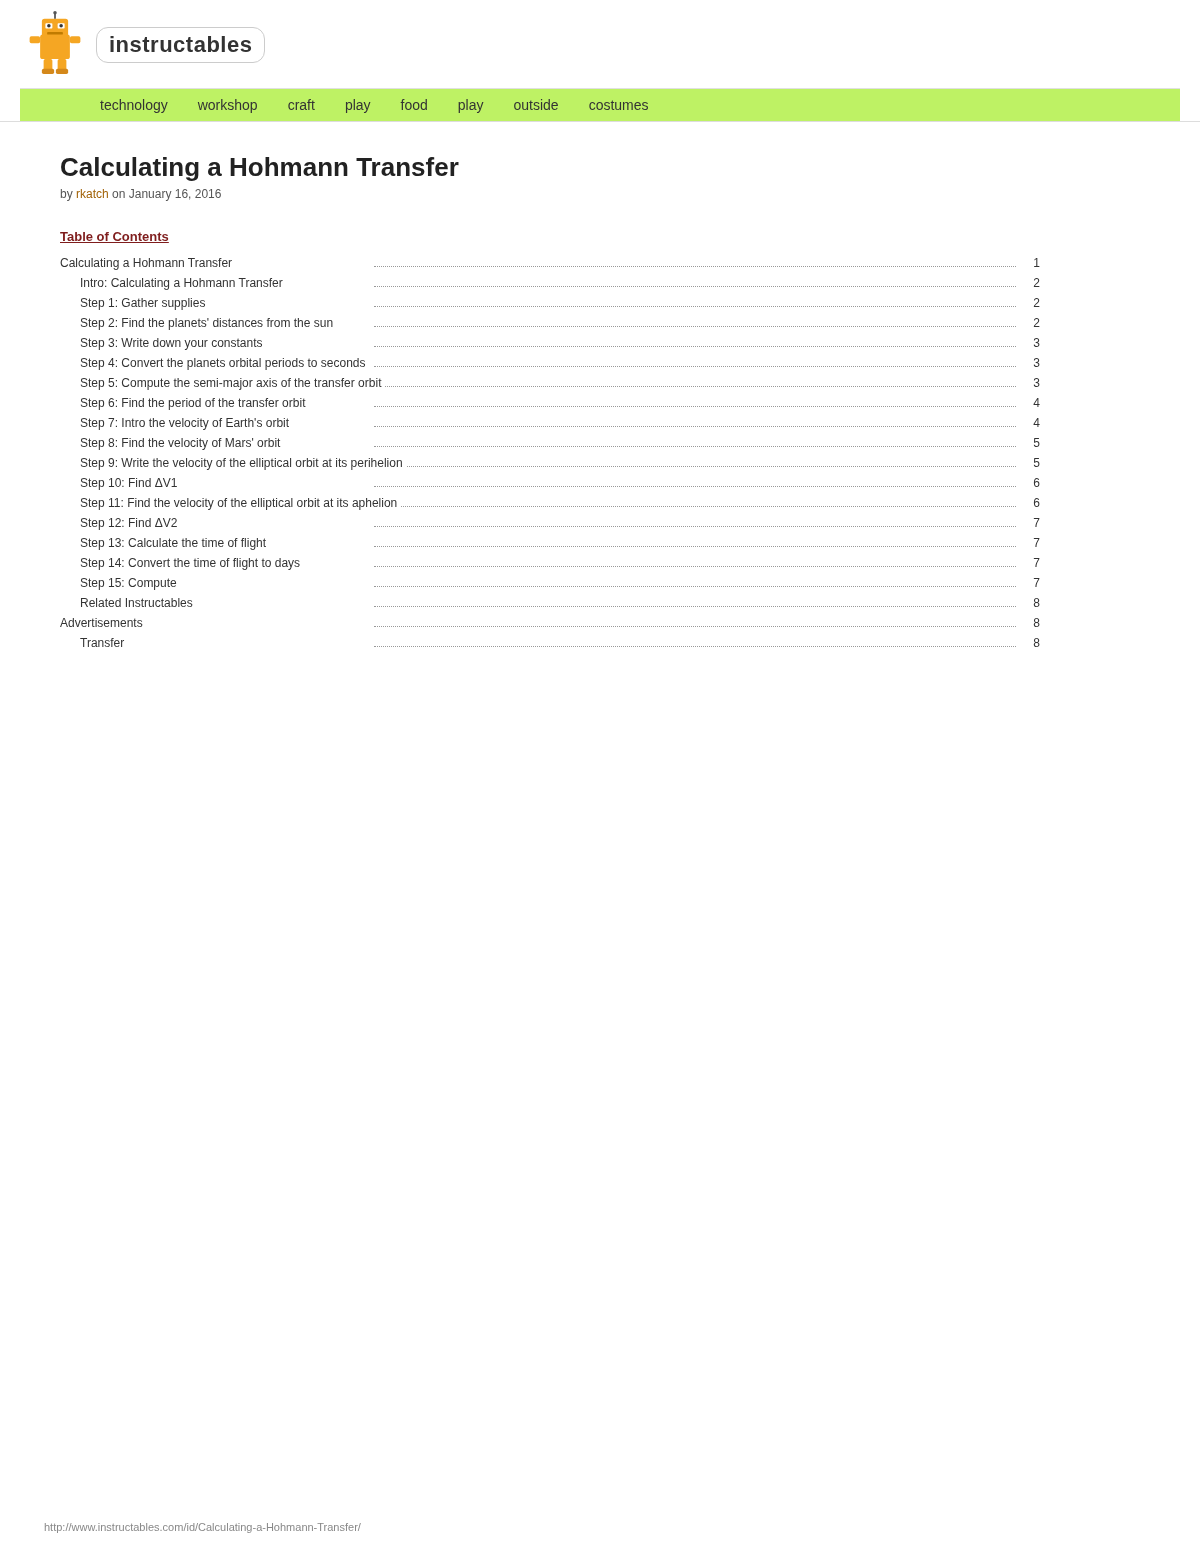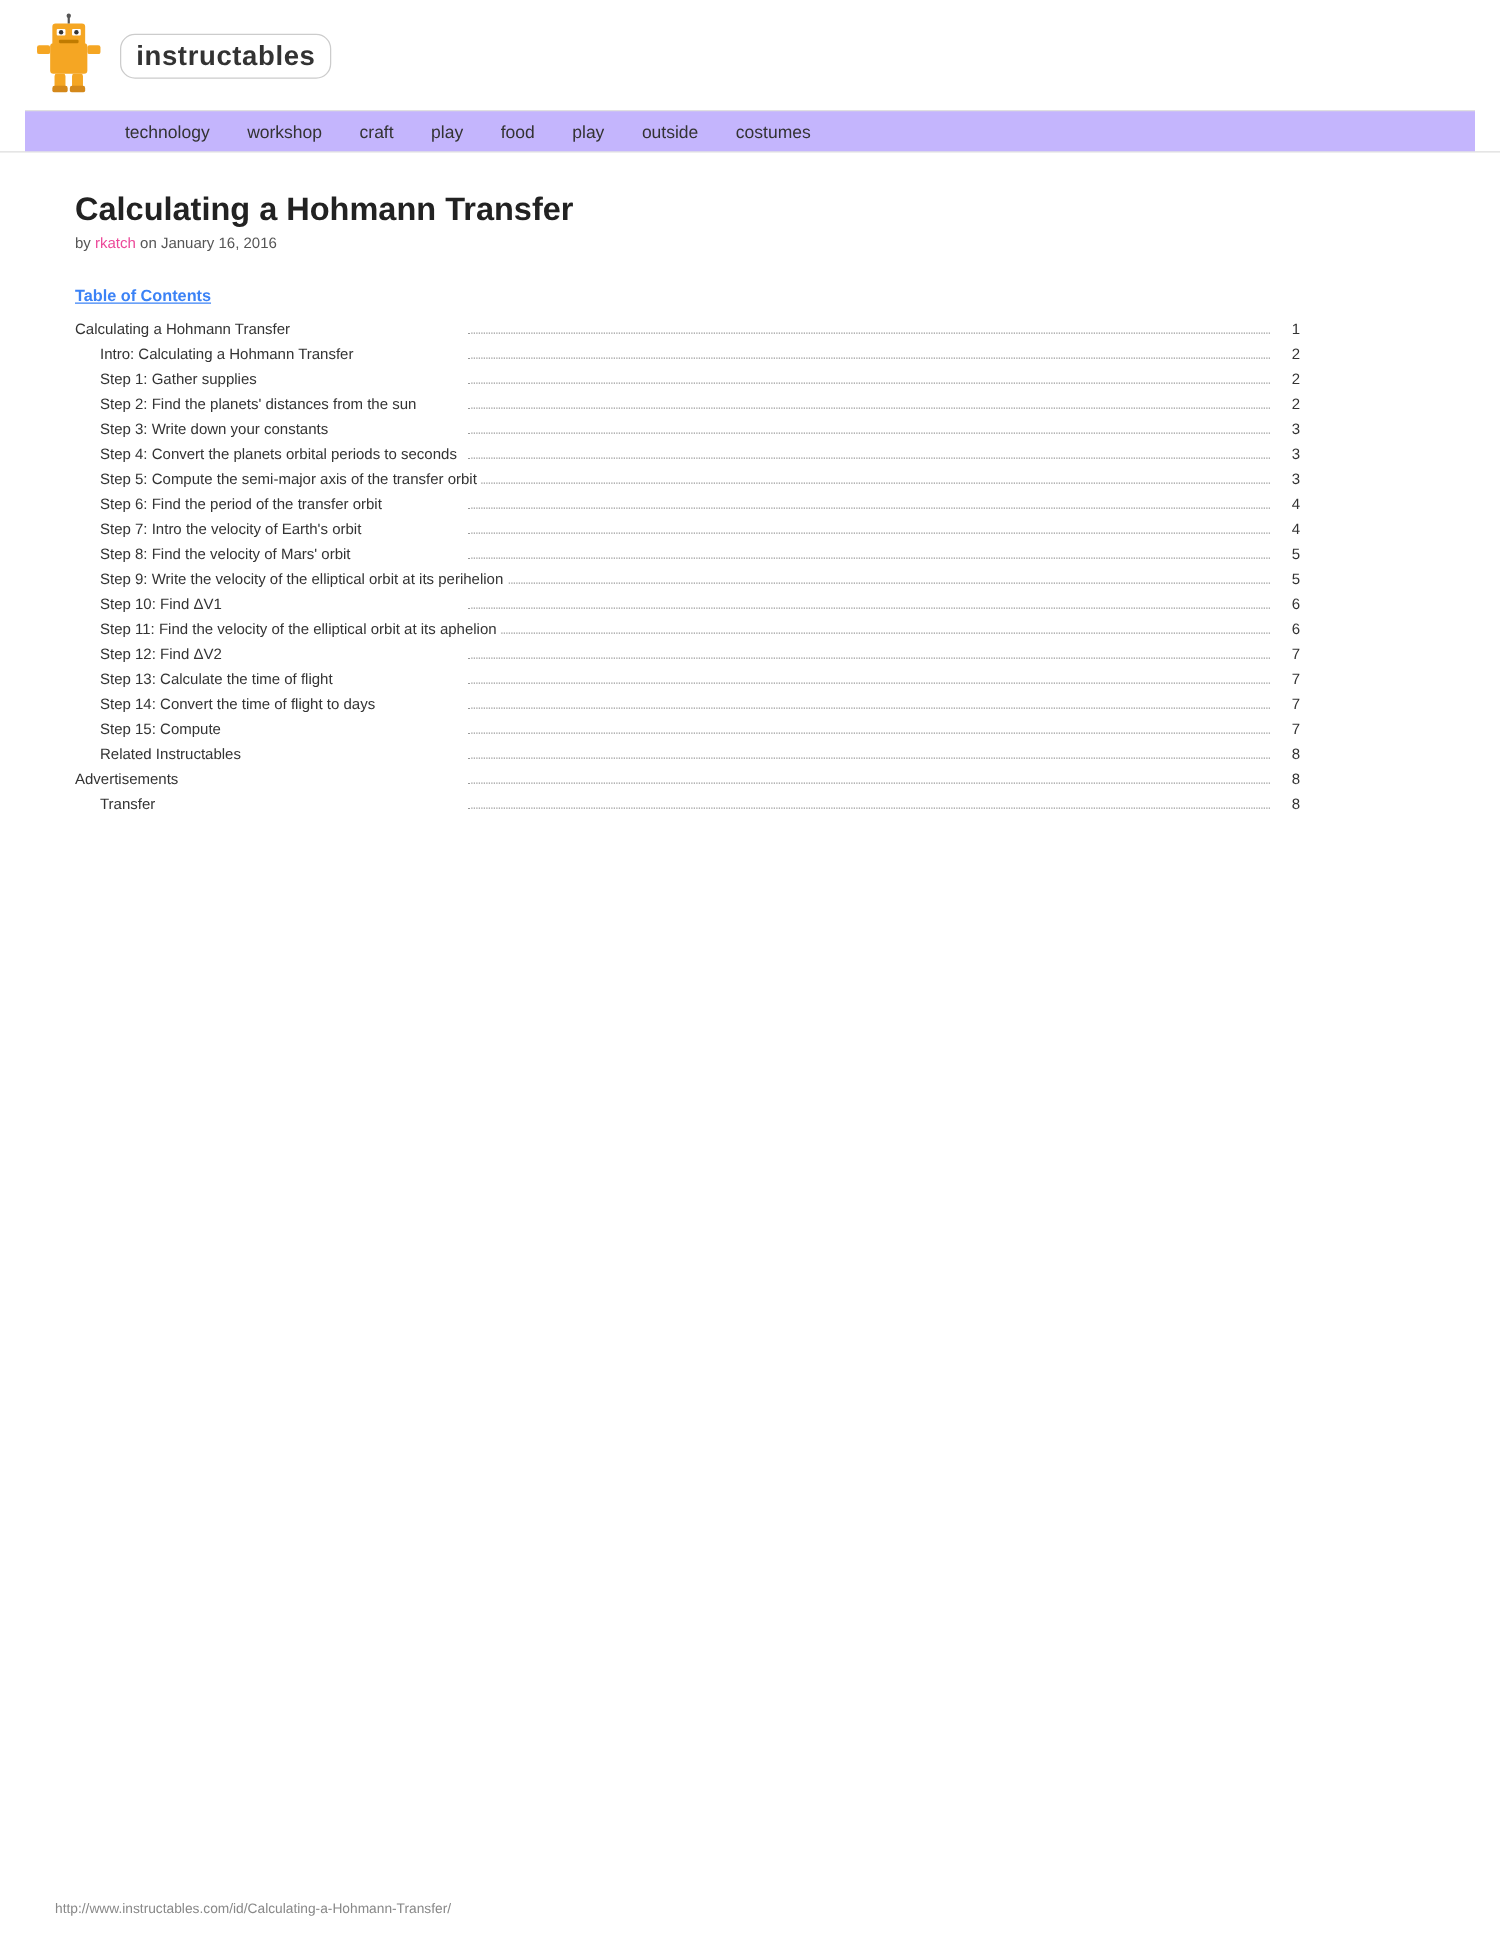--- a/index.html
+++ b/index.html
@@ -45,21 +45,21 @@
       font-size: 22px;
       font-weight: bold;
       color: #333;
       letter-spacing: 0.5px;
     }
     .nav-bar {
       display: flex;
       align-items: flex-start;
       gap: 30px;
       padding: 8px 0 8px 80px;
-      background: #c4b5fd;
+      background: #bef264;
       border-top: 1px solid #e0e0e0;
     }
     .nav-item {
       font-size: 14px;
       color: #333;
       cursor: pointer;
       text-decoration: none;
       font-weight: normal;
     }
 
@@ -75,28 +75,28 @@
       color: #222;
       margin-bottom: 4px;
     }
 
     .author-line {
       font-size: 12px;
       color: #555;
       margin-bottom: 28px;
     }
     .author-link {
-      color: #ec4899;
+      color: #a16207;
       text-decoration: none;
     }
 
     .toc-header {
       font-size: 13px;
       font-weight: bold;
-      color: #3b82f6;
+      color: #7f1d1d;
       margin-bottom: 12px;
       text-decoration: underline;
     }
 
     .toc-row {
       display: flex;
       align-items: baseline;
       margin-bottom: 6px;
       font-size: 12px;
       color: #333;

